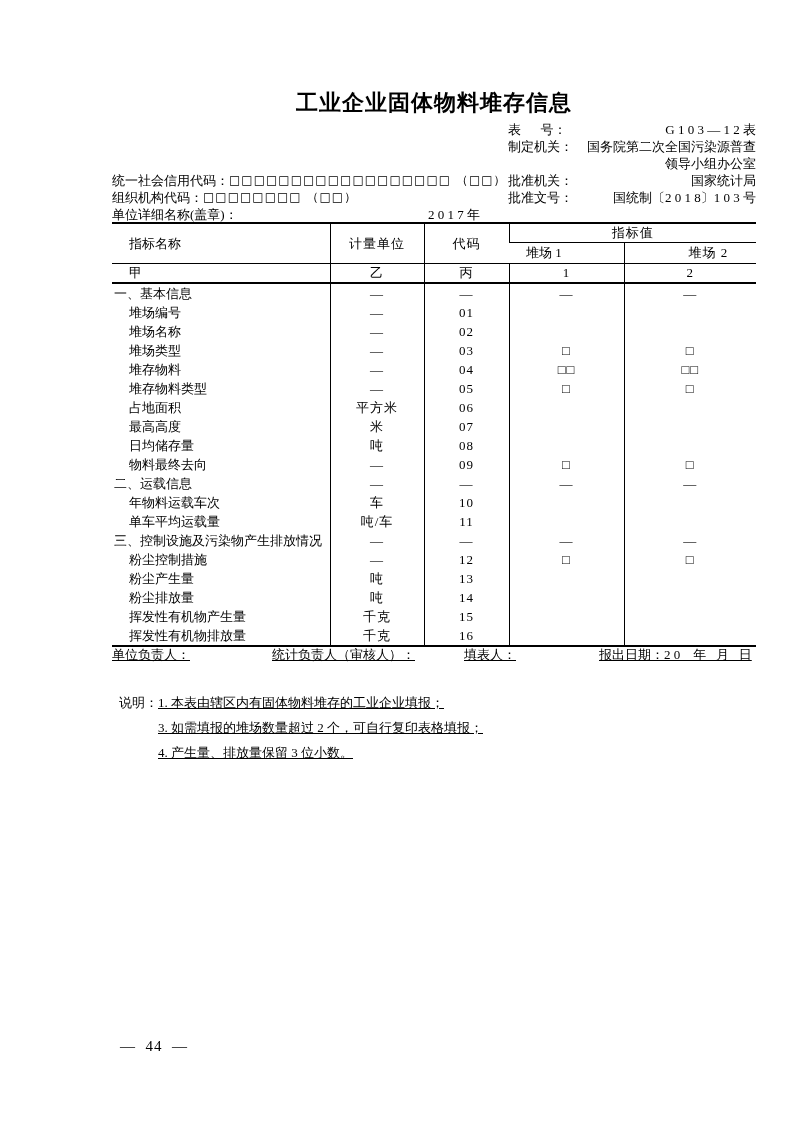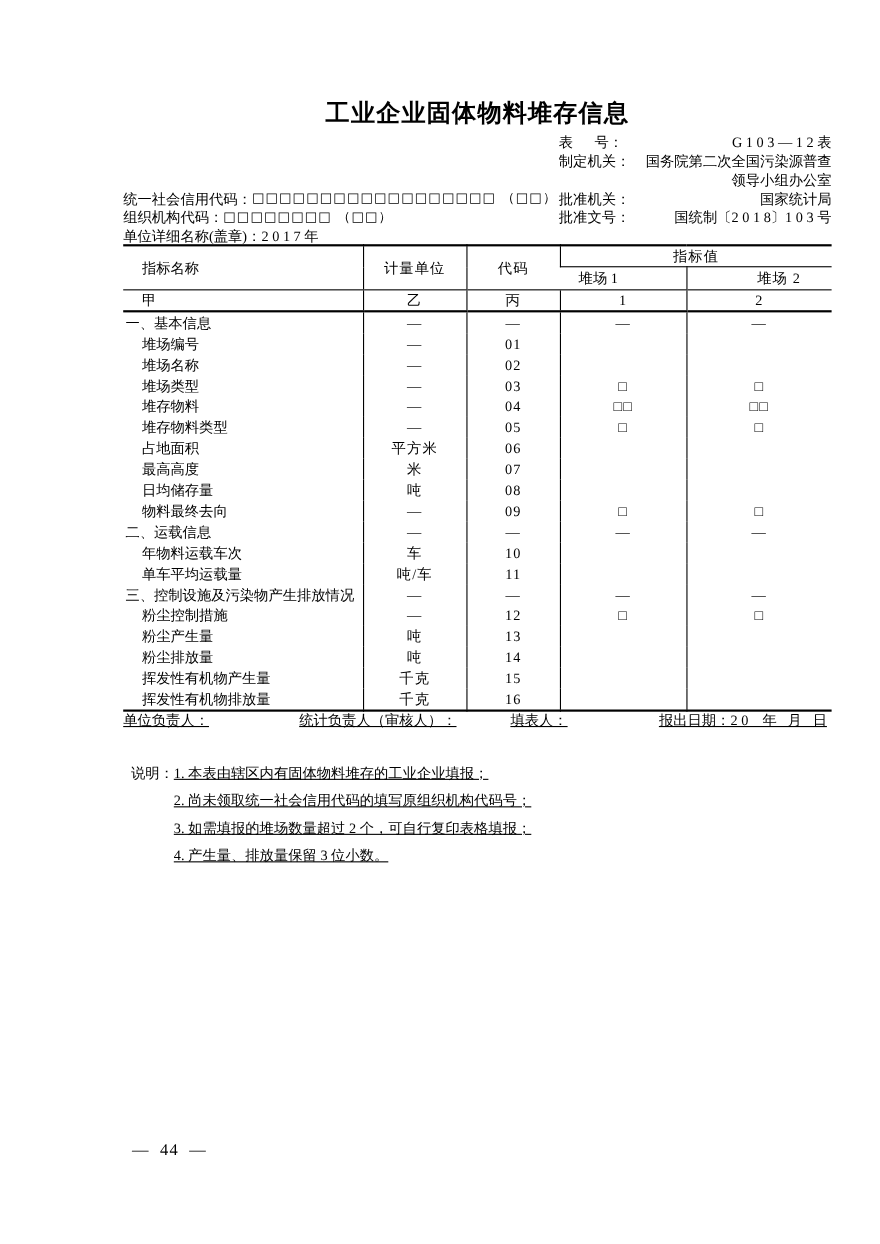--- a/index.html
+++ b/index.html
@@ -15,21 +15,21 @@
   .title {
     position: absolute; top: 90px; left: 0; width: 644px;
     text-align: center; font-size: 22px; font-weight: bold;
     letter-spacing: 1px; line-height: 26px;
   }
 
   
   .meta { position: absolute; top: 121px; left: 0; width: 644px; font-size: 13px; }
   .meta-row { display: flex; height: 17px; line-height: 17px; white-space: pre; }
   .meta-left { width: 396px; display: flex; }
-  .meta-left .year { flex: 1; text-align: left; padding-right: 28px; }
+  .meta-left .year { flex: 1; text-align: right; padding-right: 28px; }
   .meta-right { width: 248px; display: flex; }
   .meta-right .lbl { width: 70px; }
   .meta-right .val { flex: 1; text-align: right; }
   .boxes { letter-spacing: 1px; font-family: "DejaVu Sans", sans-serif; font-size: 12px; }
 
   
   table.grid {
     position: absolute; top: 222px; left: 0;
     width: 644px; border-collapse: collapse; table-layout: fixed;
     border-top: 2px solid #000; border-bottom: 2px solid #000;
@@ -296,21 +296,20 @@
       <span class="s1">单位负责人：</span>
       <span class="s2">统计负责人（审核人）：</span>
       <span class="s3">填表人：</span>
       <span class="s4">报出日期：2 0    年   月   日</span>
     </div>
 
     <div class="notes">
       <span class="notes-label">说明：</span>
       <div>
           <div class="note-line">1. 本表由辖区内有固体物料堆存的工业企业填报；</div>
-          <div class="note-line">2. 尚未领取统一社会信用代码的填写原组织机构代码号；</div>
           <div class="note-line">3. 如需填报的堆场数量超过 2 个，可自行复印表格填报；</div>
           <div class="note-line">4. 产生量、排放量保留 3 位小数。</div>
         </div>
     </div>
 
     <div class="page-number">—  44  —</div>
 
   </div>
 </div>
 

